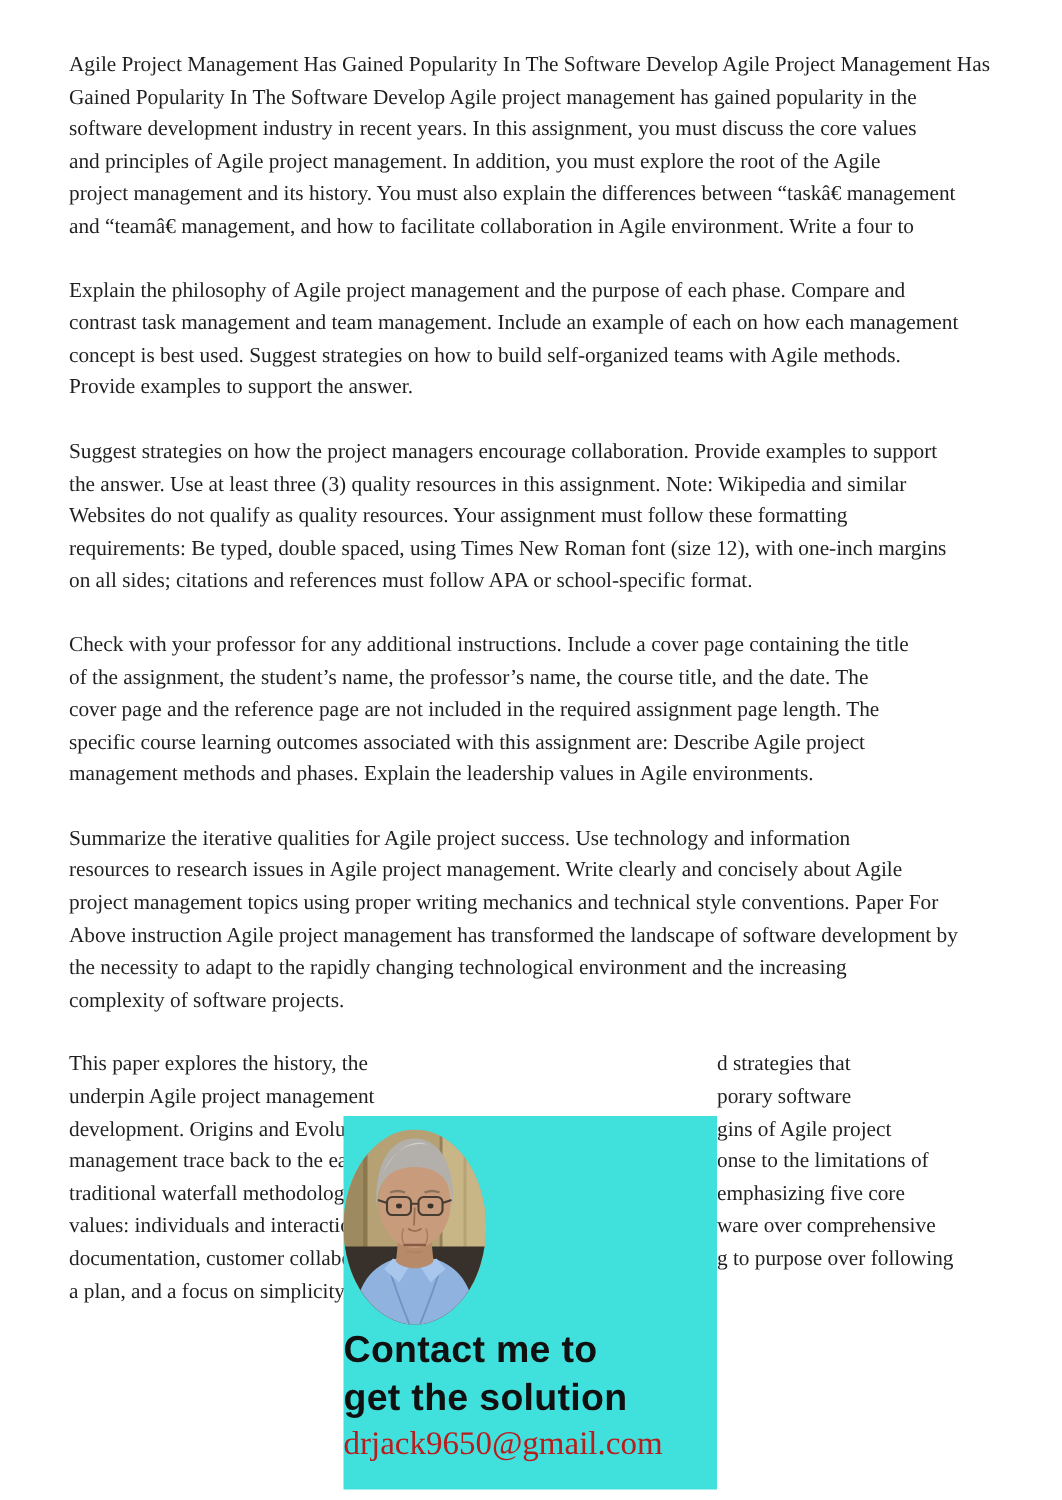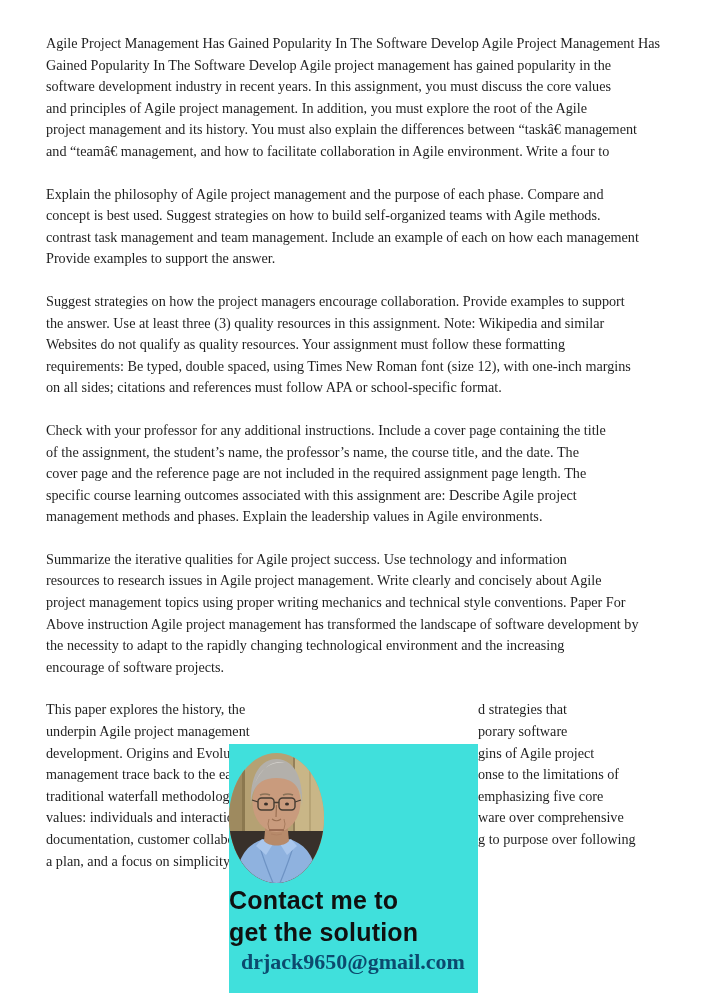--- a/index.html
+++ b/index.html
@@ -39,47 +39,46 @@
     font-family: "Liberation Sans", sans-serif;
     font-weight: 700;
     font-size: 25px;
     line-height: 29px;
     color: #101010;
     margin-top: 3px;
     letter-spacing: 0.2px;
   }
   .contact-email {
     font-family: "Liberation Serif", serif;
-    font-weight: 700;
+    font-weight: 400;
     font-size: 22px;
     line-height: 26px;
-    color: #0c4a6e;
+    color: #b91c1c;
     margin-top: 2px;
-    padding-left: 12px;
   }
 </style>
 </head>
 <body>
 
 <div class="page">
   <div class="doc">
 
     <div class="para">
       <div class="line">Agile Project Management Has Gained Popularity In The Software Develop Agile Project Management Has</div>
       <div class="line">Gained Popularity In The Software Develop Agile project management has gained popularity in the</div>
       <div class="line">software development industry in recent years. In this assignment, you must discuss the core values</div>
       <div class="line">and principles of Agile project management. In addition, you must explore the root of the Agile</div>
       <div class="line">project management and its history. You must also explain the differences between “taskâ€ management</div>
       <div class="line">and “teamâ€ management, and how to facilitate collaboration in Agile environment. Write a four to</div>
     </div>
 
     <div class="para">
       <div class="line">Explain the philosophy of Agile project management and the purpose of each phase. Compare and</div>
+      <div class="line">contrast task management and team management. Include an example of each on how each management</div>
       <div class="line">concept is best used. Suggest strategies on how to build self-organized teams with Agile methods.</div>
-      <div class="line">contrast task management and team management. Include an example of each on how each management</div>
       <div class="line">Provide examples to support the answer.</div>
     </div>
 
     <div class="para">
       <div class="line">Suggest strategies on how the project managers encourage collaboration. Provide examples to support</div>
       <div class="line">the answer. Use at least three (3) quality resources in this assignment. Note: Wikipedia and similar</div>
       <div class="line">Websites do not qualify as quality resources. Your assignment must follow these formatting</div>
       <div class="line">requirements: Be typed, double spaced, using Times New Roman font (size 12), with one-inch margins</div>
       <div class="line">on all sides; citations and references must follow APA or school-specific format.</div>
     </div>
@@ -91,21 +90,21 @@
       <div class="line">specific course learning outcomes associated with this assignment are: Describe Agile project</div>
       <div class="line">management methods and phases. Explain the leadership values in Agile environments.</div>
     </div>
 
     <div class="para">
       <div class="line">Summarize the iterative qualities for Agile project success. Use technology and information</div>
       <div class="line">resources to research issues in Agile project management. Write clearly and concisely about Agile</div>
       <div class="line">project management topics using proper writing mechanics and technical style conventions. Paper For</div>
       <div class="line">Above instruction Agile project management has transformed the landscape of software development by</div>
       <div class="line">the necessity to adapt to the rapidly changing technological environment and the increasing</div>
-      <div class="line">encourage of software projects.</div>
+      <div class="line">complexity of software projects.</div>
     </div>
 
     <div class="para">
       <div class="line frag">
         <span class="frag-left">This paper explores the history, the</span>
         <span class="frag-right">d strategies that</span>
       </div>
       <div class="line frag">
         <span class="frag-left">underpin Agile project management</span>
         <span class="frag-right">porary software</span>

